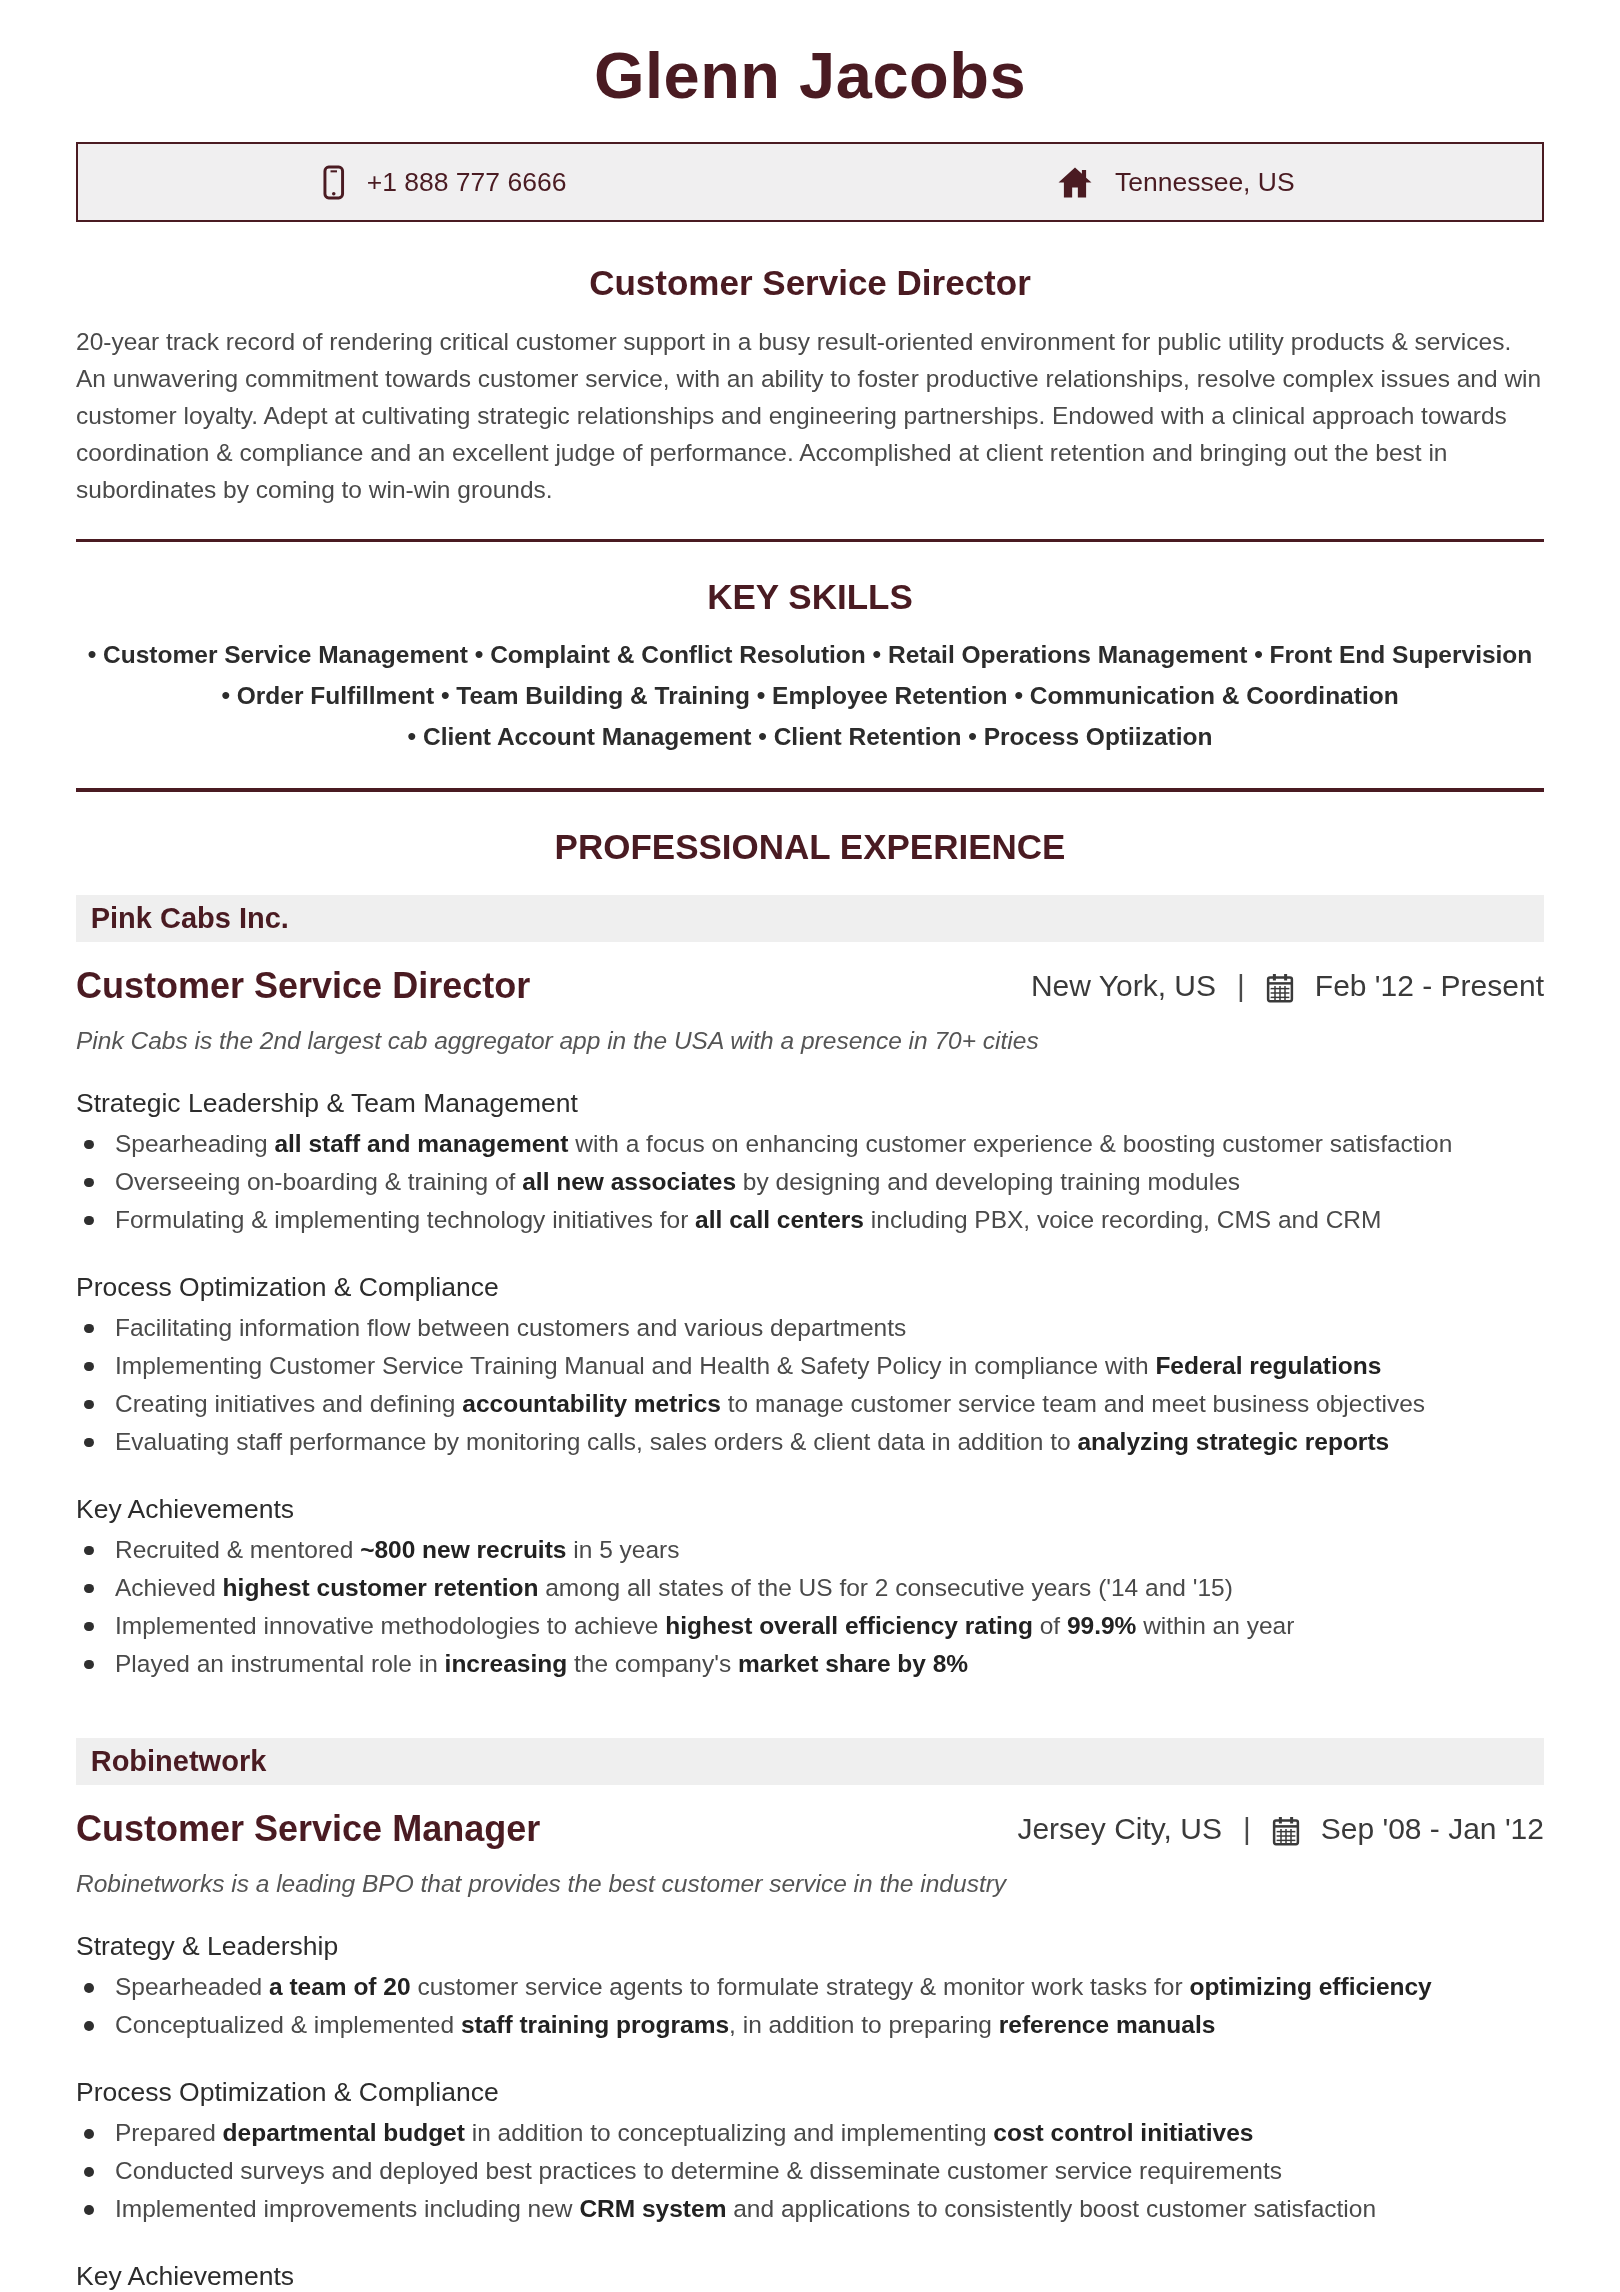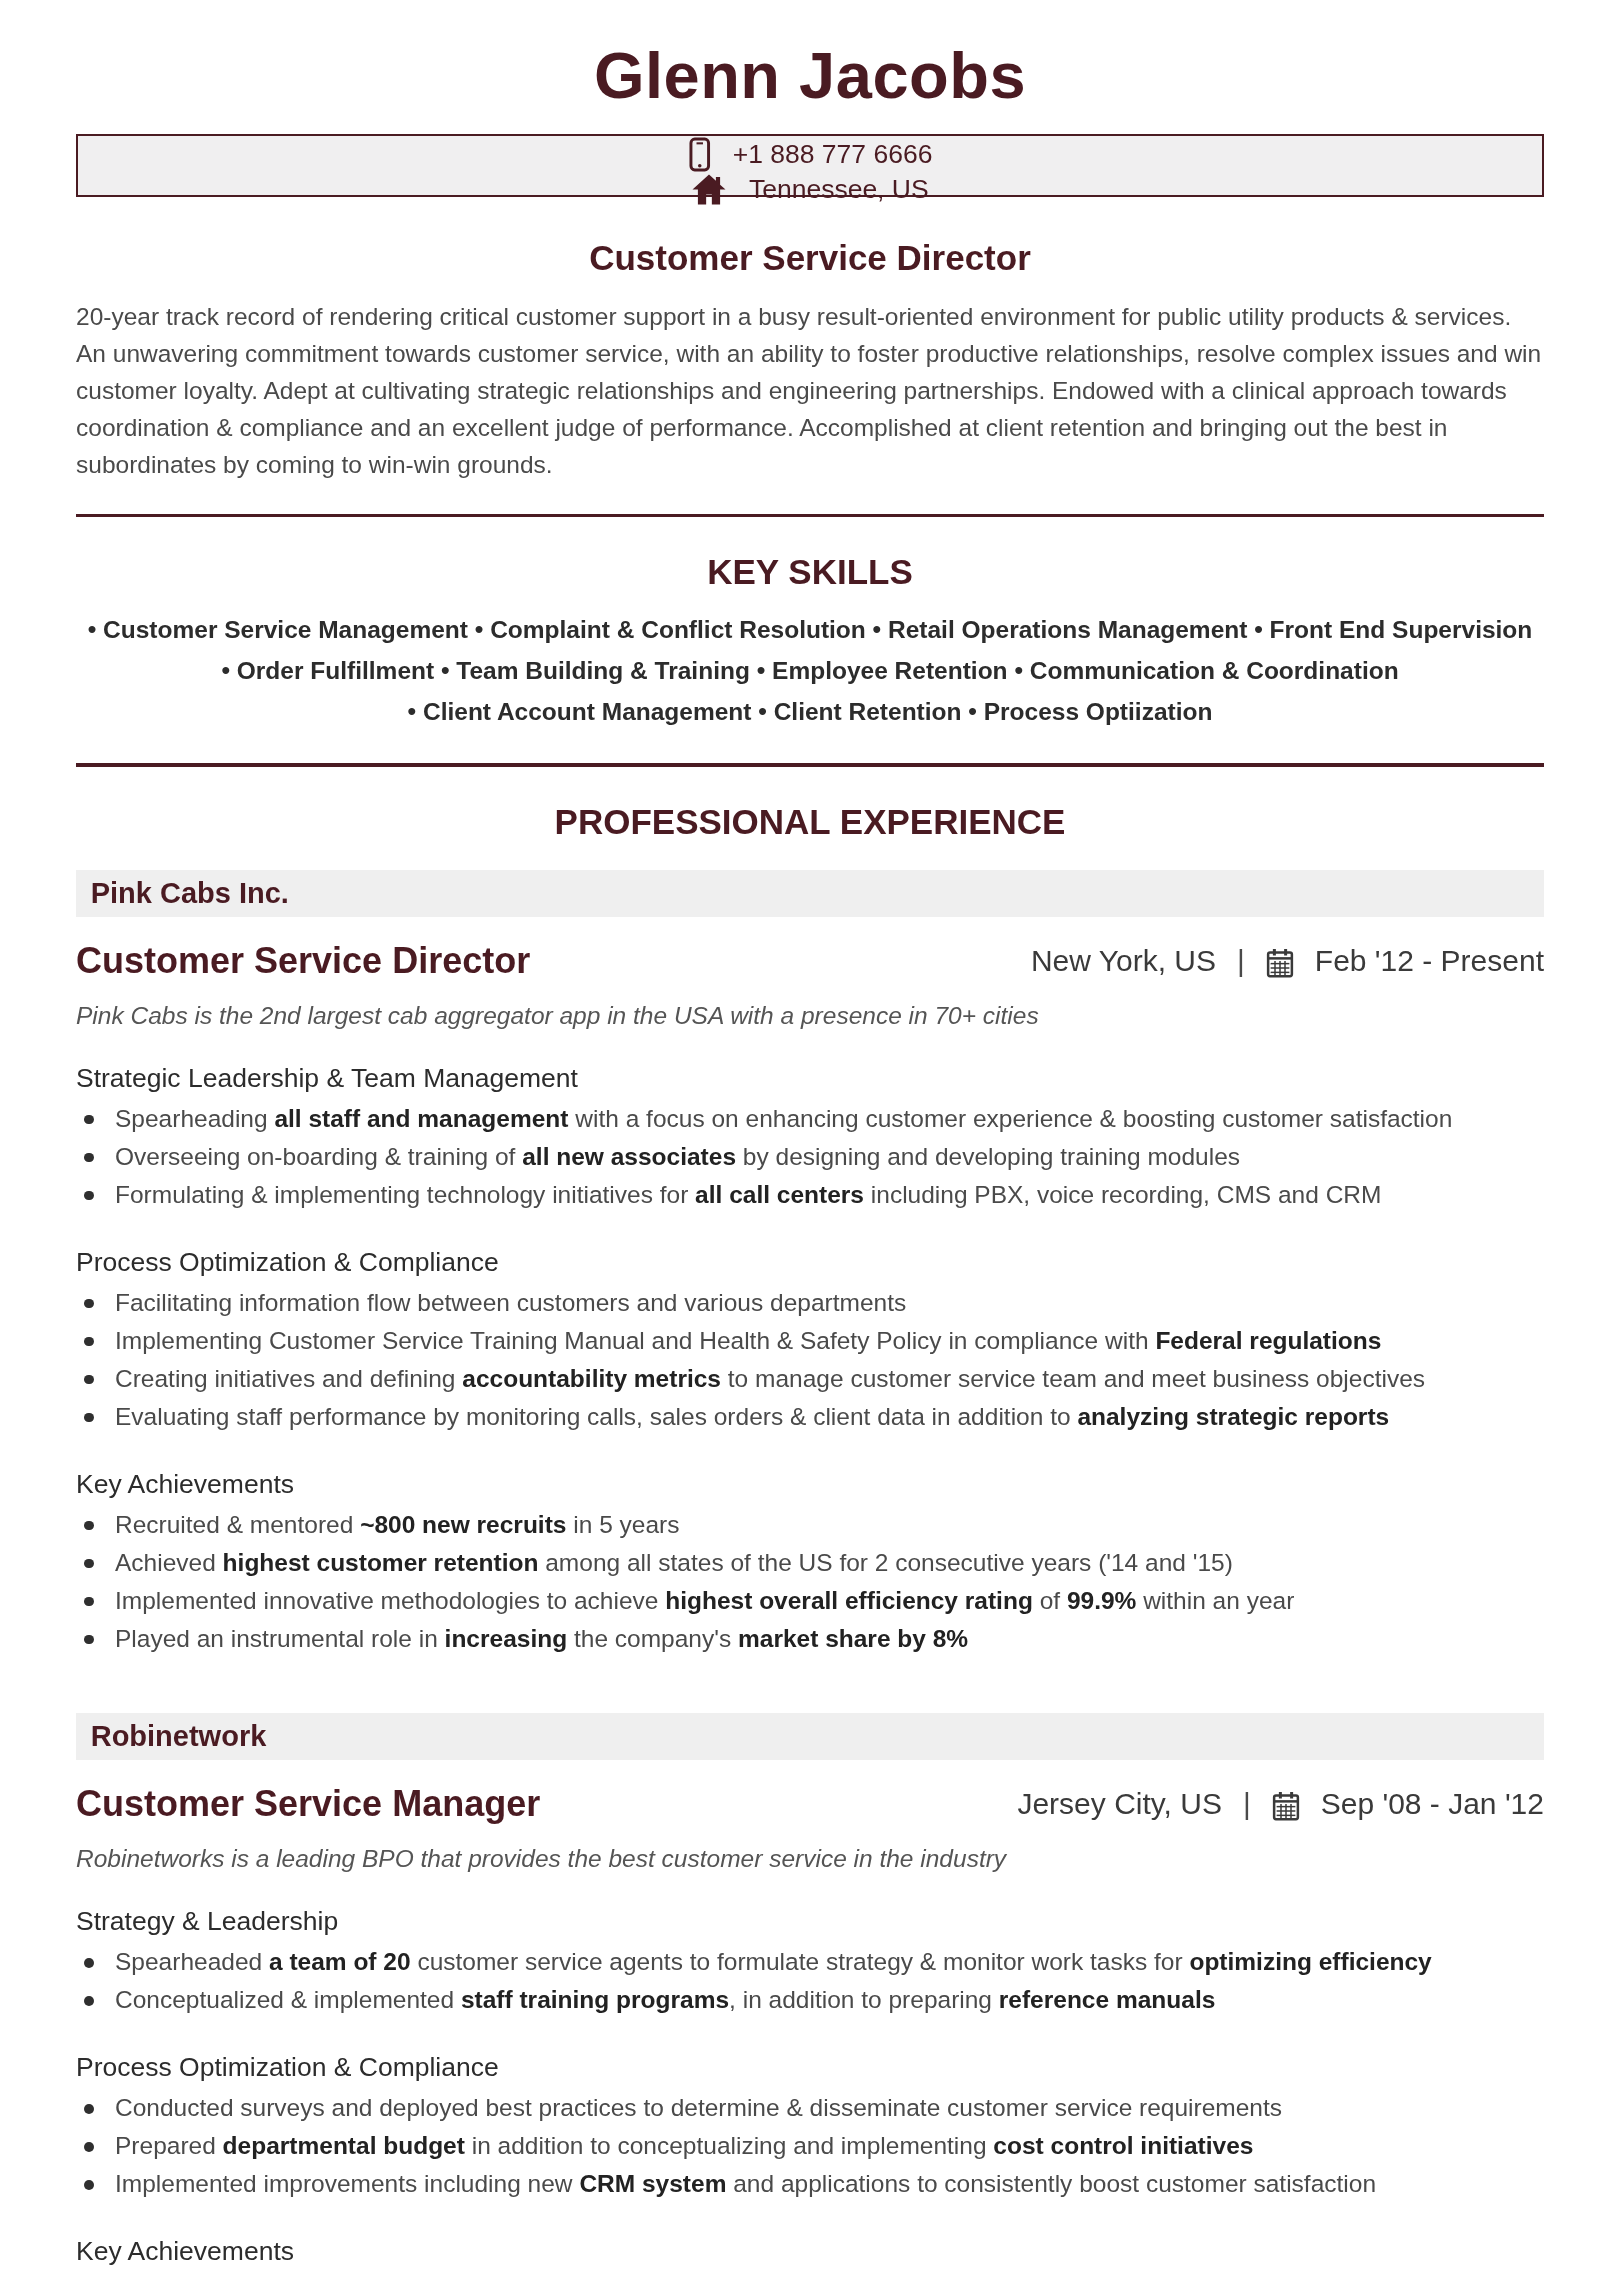--- a/index.html
+++ b/index.html
@@ -14,22 +14,22 @@
   html,body{margin:0;padding:0;}
   body{
     width:1620px;height:2293px;overflow:hidden;background:#ffffff;
     font-family:"Liberation Sans","DejaVu Sans",sans-serif;color:var(--body-text);
   }
   .page{padding:0 76px;}
 
   .name{margin:37px 0 0;text-align:center;font-size:65px;font-weight:600;
     color:var(--maroon);letter-spacing:0.5px;line-height:1.2;}
 
-  .contact-bar{margin-top:19px;border:2.9px solid var(--maroon);background:var(--bar-bg);
-    height:63px;display:grid;grid-template-columns:1fr;align-items:center;}
+  .contact-bar{margin-top:27px;border:2.9px solid var(--maroon);background:var(--bar-bg);
+    height:80px;display:grid;grid-template-columns:1fr 1fr;align-items:center;}
   .contact-item{display:flex;align-items:center;justify-content:center;gap:21.6px;
     font-size:26.5px;color:var(--maroon);}
   .contact-item svg{flex:0 0 auto;display:block;}
 
   .doc-title{margin:41px 0 0;text-align:center;font-size:35px;font-weight:700;color:var(--maroon);}
 
   .summary{margin:19.6px 0 0;font-size:24.5px;line-height:37px;color:var(--body-text);text-align:left;}
 
   .rule{margin:31px 0 0;border:none;height:3.9px;background:var(--maroon);}
 
@@ -184,22 +184,22 @@
         <h5 class="group-heading">Strategy &amp; Leadership</h5>
         <ul class="bullets">
           <li class="bullet"><span>Spearheaded </span><span class="b">a team of 20</span><span> customer service agents to formulate strategy &amp; monitor work tasks for </span><span class="b">optimizing efficiency</span></li>
           <li class="bullet"><span>Conceptualized &amp; implemented </span><span class="b">staff training programs</span><span>, in addition to preparing </span><span class="b">reference manuals</span></li>
         </ul>
       </div>
 
       <div class="group">
         <h5 class="group-heading">Process Optimization &amp; Compliance</h5>
         <ul class="bullets">
+          <li class="bullet"><span>Prepared </span><span class="b">departmental budget</span><span> in addition to conceptualizing and implementing </span><span class="b">cost control initiatives</span></li>
           <li class="bullet"><span>Conducted surveys and deployed best practices to determine &amp; disseminate customer service requirements</span></li>
-          <li class="bullet"><span>Prepared </span><span class="b">departmental budget</span><span> in addition to conceptualizing and implementing </span><span class="b">cost control initiatives</span></li>
           <li class="bullet"><span>Implemented improvements including new </span><span class="b">CRM system</span><span> and applications to consistently boost customer satisfaction</span></li>
         </ul>
       </div>
 
       <div class="group">
         <h5 class="group-heading">Key Achievements</h5>
 
       </div>
     </div>
 

